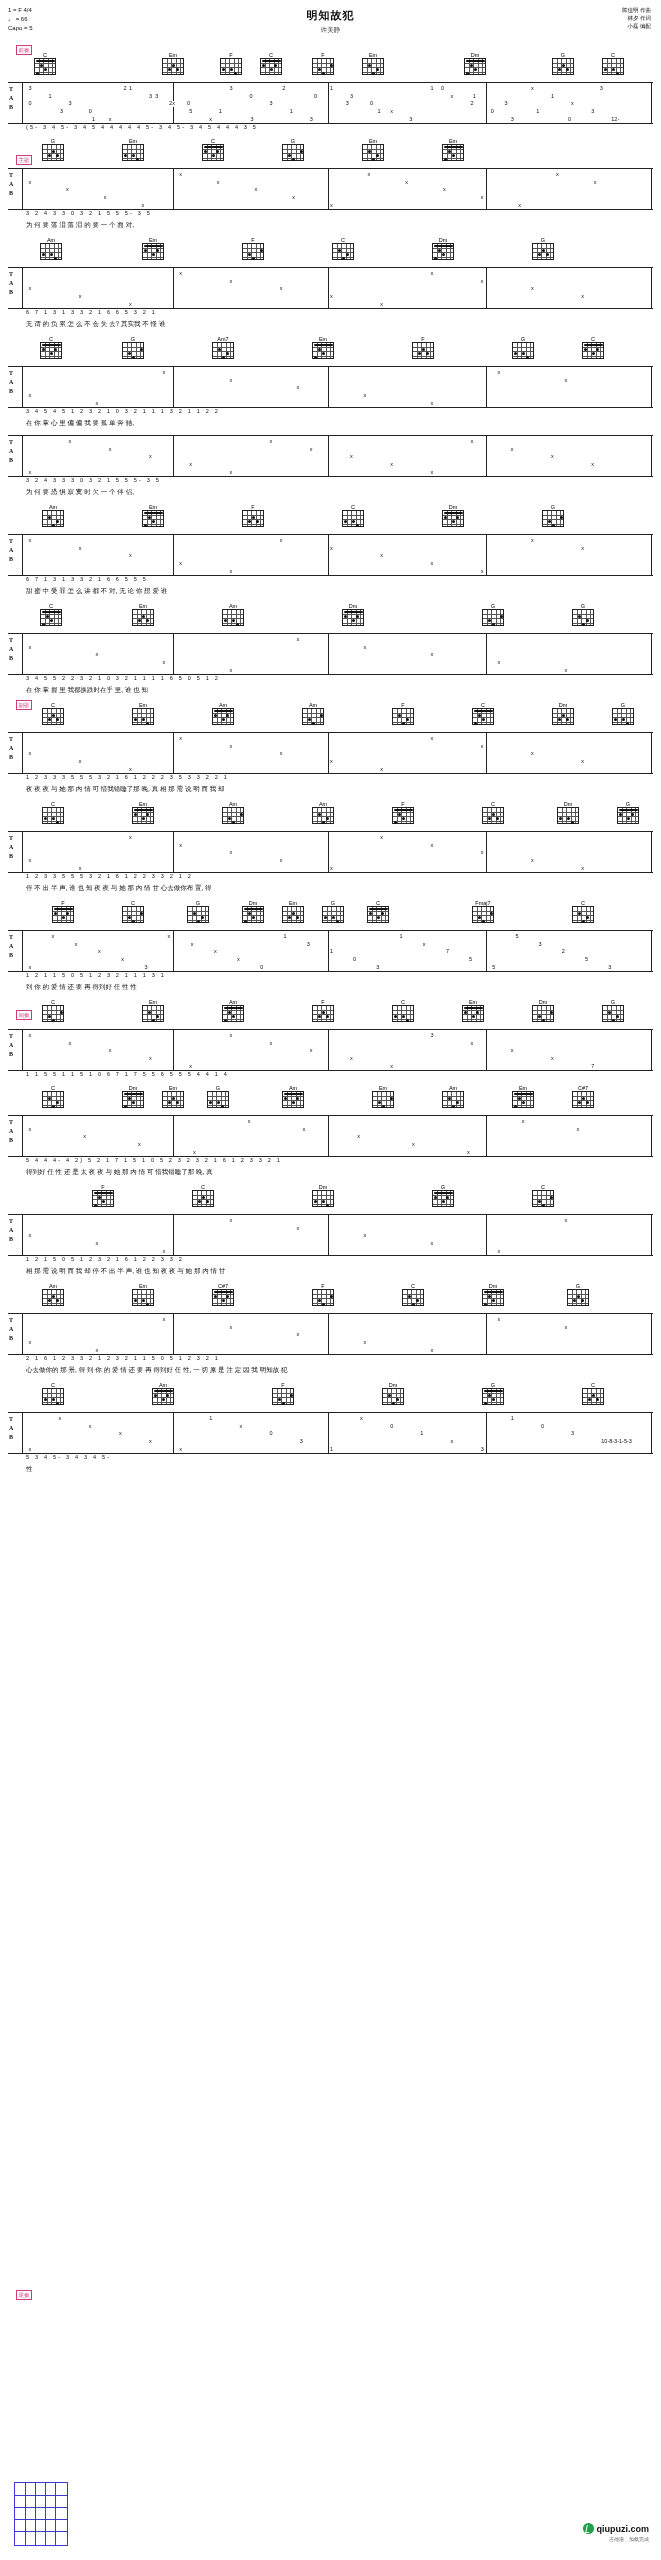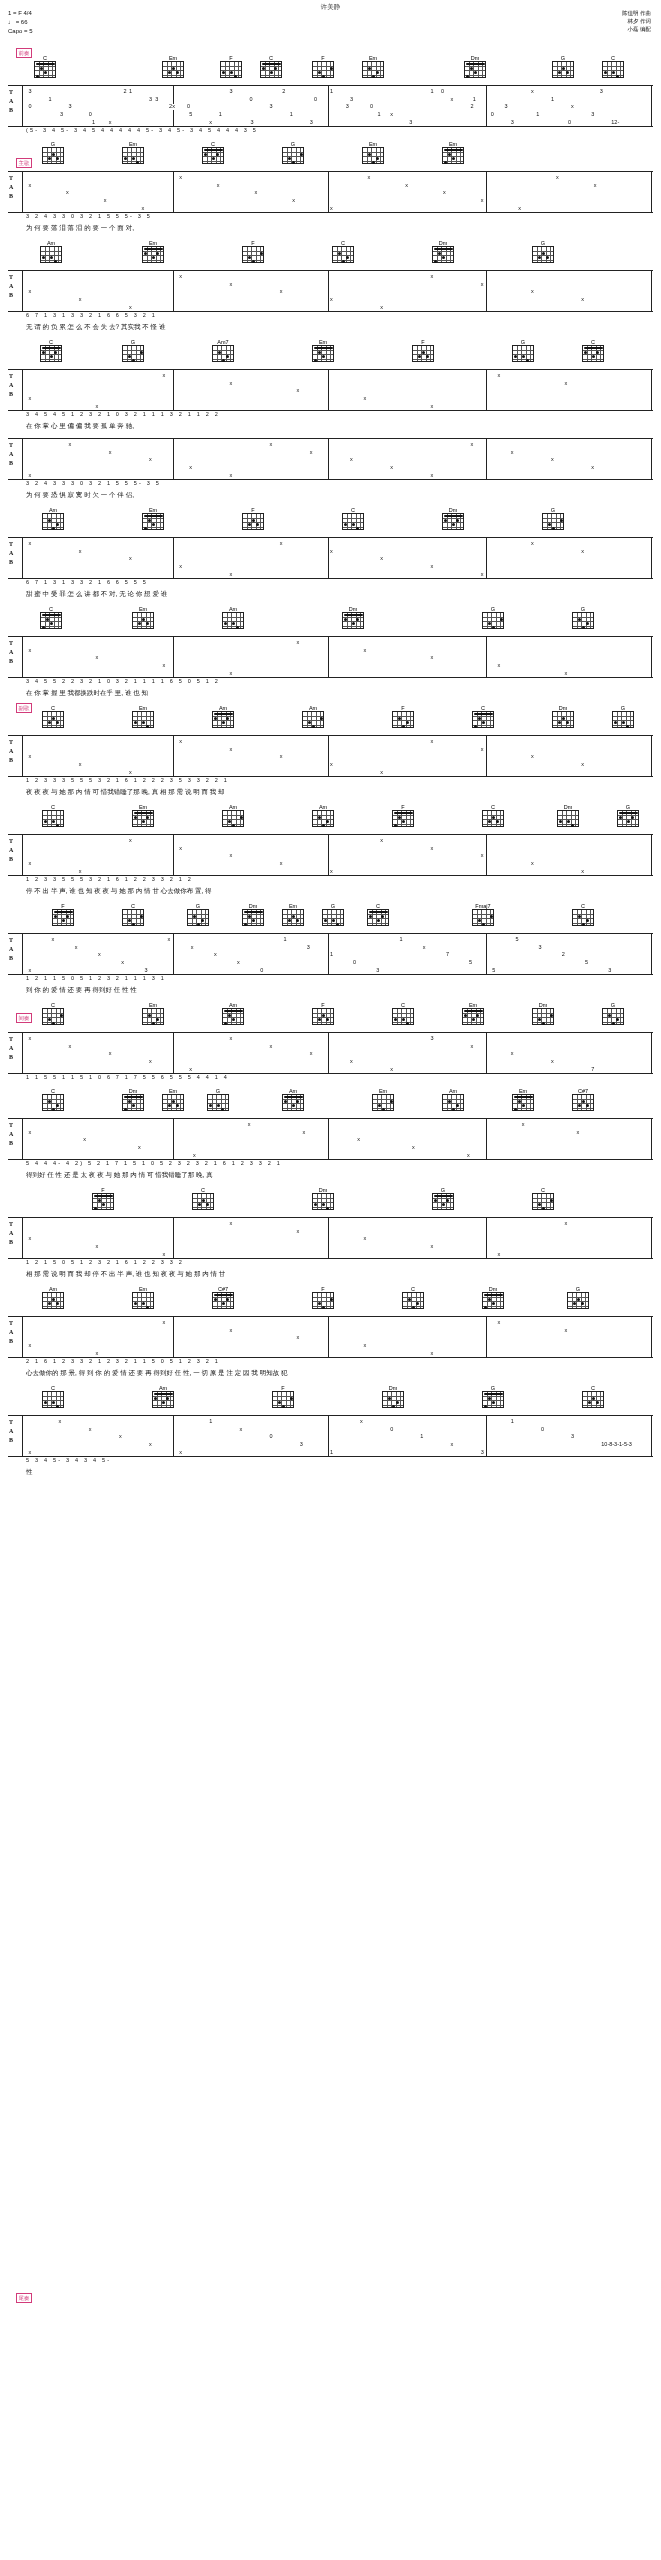--- a/index.html
+++ b/index.html
@@ -215,20 +215,21 @@
 <body>
 
 <div class="page">
 
   <div class="header">
     <div class="meta-left">
       <div>1 = F 4/4</div>
       <div>♩ = 66</div>
       <div>Capo = 5</div>
     </div>
+    <div class="title">明知故犯</div>
     <div class="subtitle">许美静</div>
     <div class="meta-right">
       <div>陈佳明 作曲</div>
       <div>林夕 作词</div>
       <div>小磊 编配</div>
     </div>
   </div>
 
   <div id="systems-container">
       <div class="system">
@@ -2287,19 +2288,38 @@
         </div>
         <div class="rhythm">
           <span class="rh" style="left: 18px; letter-spacing: 2.2px;">5 3 4 5- 3 4      3 4 5-</span>
         </div>
         <div class="lyrics">
           <span class="lyr" style="left: 18px;">性</span>
         </div>
       </div>
     </div>
 
+  <div class="footer">
+    <div class="footer-dia">
+      <div class="fv" style="left:10px"></div>
+      <div class="fv" style="left:20px"></div>
+      <div class="fv" style="left:30px"></div>
+      <div class="fv" style="left:40px"></div>
+      <div class="fh" style="top:12px"></div>
+      <div class="fh" style="top:24px"></div>
+      <div class="fh" style="top:36px"></div>
+      <div class="fh" style="top:48px"></div>
+    </div>
+    <div class="brand-sub" style="position:absolute;left:14px;bottom:2px;font-size:4.5px;color:#888;">&nbsp;</div>
+    <div class="footer-brand">
+      <div class="brand-name">
+        <span class="brand-logo"></span><span>qiupuzi.com</span>
+      </div>
+      <div class="brand-sub">吉他谱、加载完成</div>
+    </div>
+  </div>
 
 <div class="sectionlabel" style="top: 45px; left: 16px;">前奏</div>
     <div class="sectionlabel" style="top: 155px; left: 16px;">主歌</div>
     <div class="sectionlabel" style="top: 700px; left: 16px;">副歌</div>
     <div class="sectionlabel" style="top: 1010px; left: 16px;">间奏</div>
     <div class="sectionlabel" style="top: 2290px; left: 16px;">尾奏</div>
   </div>
 
 </body></html>

